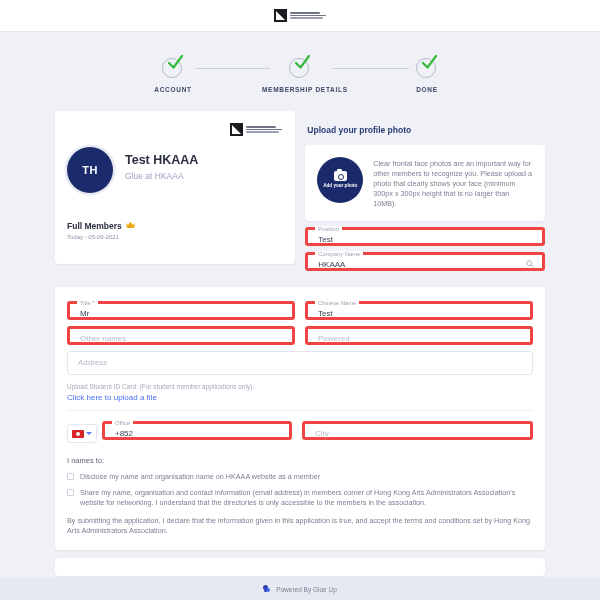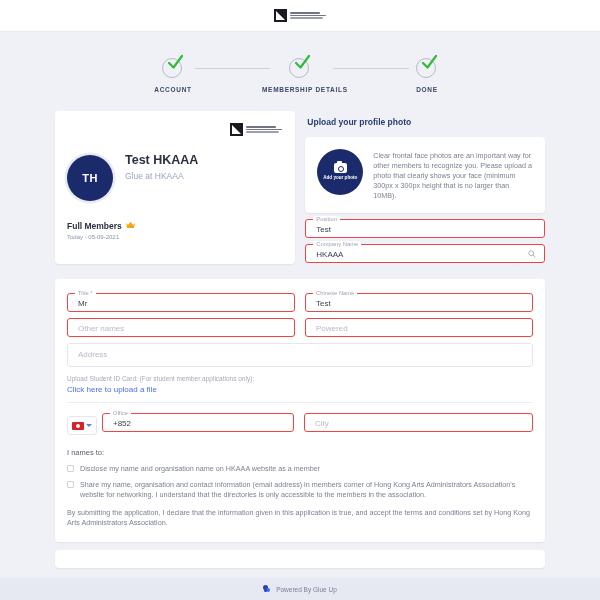--- a/index.html
+++ b/index.html
@@ -64,39 +64,39 @@
   .row1 { display:flex; gap:10px; padding:0 55px; margin-top:18px; align-items:flex-start; }
 
   
   .profile-card { width:245px; height:153px; position:relative; padding:14px; }
   .profile-logo { position:absolute; right:13px; top:12px; }
   .avatar {
     width:46px; height:46px; border-radius:50%; background:#1b2a6b;
     color:#fff; font-size:11px; font-weight:bold; letter-spacing:.5px;
     display:flex; align-items:center; justify-content:center;
     box-shadow:0 0 0 2.5px #e8eaf2;
-    position:absolute; left:12px; top:44px;
+    position:absolute; left:12px; top:36px;
   }
   .profile-name {
     position:absolute; left:70px; top:42px;
     font-size:12.5px; font-weight:bold; color:#2b3040;
   }
   .profile-sub {
     position:absolute; left:70px; top:60px; font-size:8.5px; color:#9aa4c0;
   }
   .member-line {
     position:absolute; left:12px; top:110px;
     display:flex; align-items:flex-start; gap:4px;
   }
   .member-label { font-size:8.5px; font-weight:bold; color:#2b3040; }
   .member-date { position:absolute; left:12px; top:123px; font-size:6px; color:#8d93a6; }
 
   
   .upload-card { width:245px; position:relative; padding:0; background:transparent; box-shadow:none; }
-  .upload-title { font-size:8.5px; font-weight:bold; color:#2b3c75; margin:6px 0 10px 2px; }
+  .upload-title { font-size:8.5px; font-weight:bold; color:#2b3c75; margin:14px 0 10px 2px; }
   .upload-panel {
     background:#fff; border-radius:4px; box-shadow:0 1px 2px rgba(30,40,80,.07);
     padding:12px; display:flex; gap:10px; align-items:flex-start;
   }
   .add-photo {
     width:46px; height:46px; border-radius:50%; background:#1b2a6b; flex:0 0 auto;
     color:#fff; display:flex; flex-direction:column; align-items:center; justify-content:center;
     gap:2px;
   }
   .cam {
@@ -110,21 +110,21 @@
     content:""; position:absolute; left:3px; top:-2px; width:5px; height:2.5px;
     background:#fff; border-radius:1px;
   }
   .add-photo-text { font-size:4.6px; line-height:5.6px; text-align:center; font-weight:bold; }
   .upload-desc { font-size:7.2px; line-height:10px; color:#7b8194; padding-top:2px; }
 
   .mini-fields { margin-top:6px; }
 
   
   .field {
-    position:relative; border:1px solid #ef4444; border-radius:3px;
+    position:relative; border:3px solid #ef4444; border-radius:3px;
     background:#fff; height:19px; margin-bottom:6px;
   }
   .field .legend {
     position:absolute; top:-4px; left:7px; background:#fff; padding:0 3px;
     font-size:5.8px; color:#a0a5b6;
   }
   .field .value {
     position:absolute; left:10px; top:5px; font-size:8px; color:#3b4256;
   }
   .field .placeholder {

